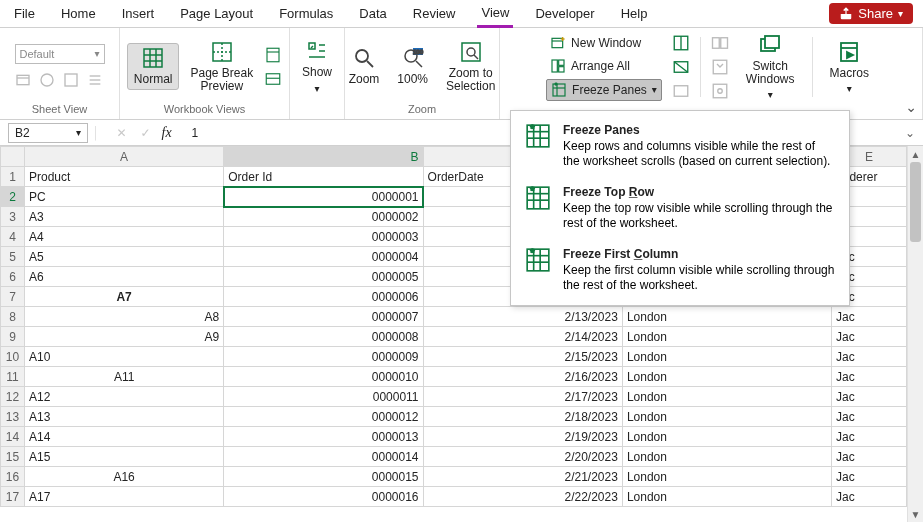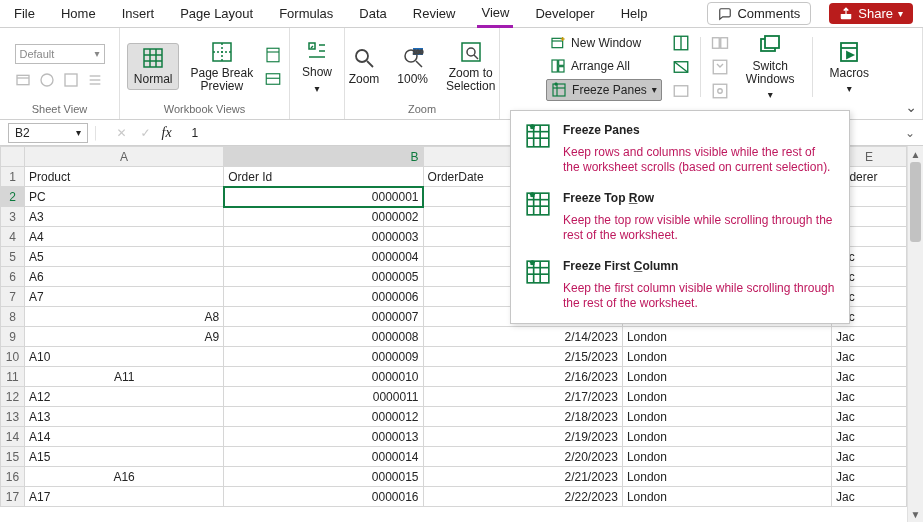--- a/index.html
+++ b/index.html
@@ -53,44 +53,38 @@
 
   .scrollbar-v { width:16px; background:#f0f0f0; display:flex; flex-direction:column; align-items:center; border-left:1px solid #e0e0e0;}
   .scrollbar-v .arrow { height:16px; display:flex; align-items:center; justify-content:center; width:100%; color:#666; font-size:10px;}
   .scrollbar-v .track { flex:1; width:100%; position:relative;}
   .scrollbar-v .thumb { position:absolute; top:0; left:2px; right:2px; height:80px; background:#c2c2c2; border-radius:3px;}
 
   .freeze-menu { position:absolute; top:110px; left:510px; width:340px; background:#fff; border:1px solid #c6c6c6; box-shadow:2px 2px 6px rgba(0,0,0,0.15); z-index:100; padding:4px 0;}
   .freeze-item { display:flex; gap:12px; padding:8px 14px; }
   .freeze-item .ficon { width:26px; height:26px; flex-shrink:0; }
   .freeze-item .ftxt .ft-title { font-size:12px; font-weight:600; color:#222; }
-  .freeze-item .ftxt .ft-desc { font-size:12px; color:#be185d; line-height:1.25; margin-top:8px;}
+  .freeze-item .ftxt .ft-desc { font-size:12px; color:#000000; line-height:1.25; margin-top:2px;}
   .underline { text-decoration: underline; text-decoration-color: #666;}
 </style>
 </head>
 <body>
 
 <div class="tabs">
   <span class="tab">File</span>
   <span class="tab">Home</span>
   <span class="tab">Insert</span>
   <span class="tab">Page Layout</span>
   <span class="tab">Formulas</span>
   <span class="tab">Data</span>
   <span class="tab">Review</span>
   <span class="tab active">View</span>
   <span class="tab">Developer</span>
   <span class="tab">Help</span>
   <span class="spacer"></span>
-  <span class="btn">
-    <svg width="14" height="14" viewBox="0 0 24 24" fill="none" stroke="#444" stroke-width="2">
-        <path d="M21 15a2 2 0 0 1-2 2H8l-5 4V5a2 2 0 0 1 2-2h14a2 2 0 0 1 2 2z"></path>
-      </svg>
-    <span>Comments</span>
-  </span>
   <span class="btn share">
     <svg width="14" height="14" viewBox="0 0 24 24" fill="none" stroke="#fff" stroke-width="2">
         <path d="M4 12v7a1 1 0 0 0 1 1h14a1 1 0 0 0 1-1v-7"></path>
         <polyline points="16 6 12 2 8 6"></polyline>
         <line x1="12" y1="2" x2="12" y2="15"></line>
       </svg>
     <span>Share</span>
     <span class="caret">▾</span>
   </span>
 </div>
@@ -360,21 +354,21 @@
           <tr>
             <th class="rowh">6</th>
             <td class="col-a" style="text-align:left;">A6</td>
             <td class="col-b">0000005</td>
             <td class="col-c">2/11/2023</td>
             <td class="col-d" style="text-align:left;">London</td>
             <td class="col-e" style="text-align:left;">Jac</td>
           </tr>
           <tr>
             <th class="rowh">7</th>
-            <td class="col-a" style="text-align:left;">A7</td>
+            <td class="col-a" style="text-align:center;font-weight:bold;">A7</td>
             <td class="col-b">0000006</td>
             <td class="col-c">2/12/2023</td>
             <td class="col-d" style="text-align:left;">London</td>
             <td class="col-e" style="text-align:left;">Jac</td>
           </tr>
           <tr>
             <th class="rowh">8</th>
             <td class="col-a" style="text-align:right;">A8</td>
             <td class="col-b">0000007</td>
             <td class="col-c">2/13/2023</td>

